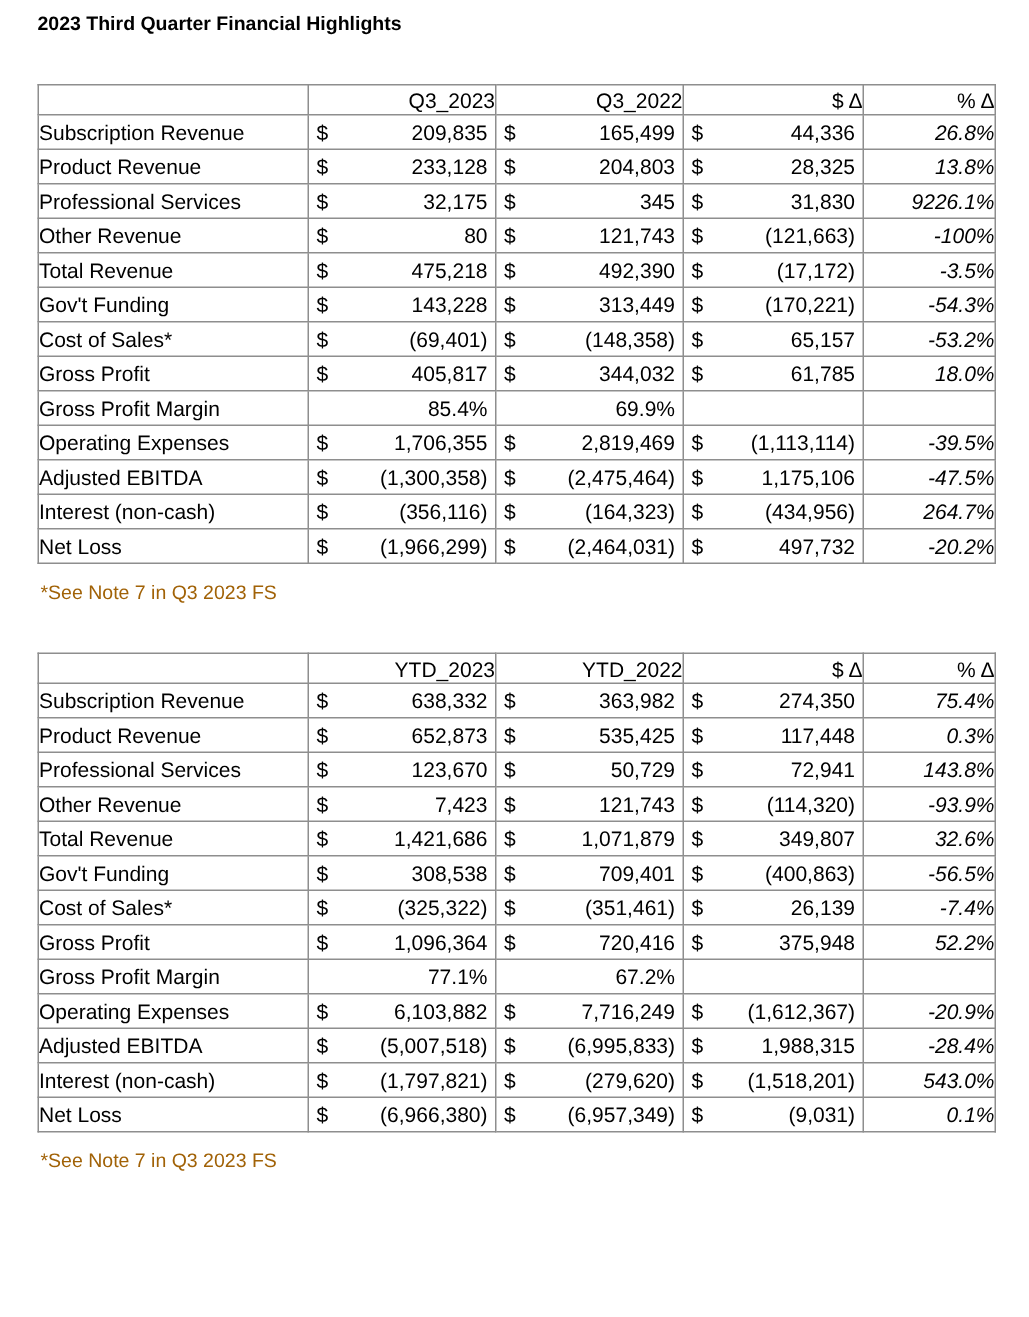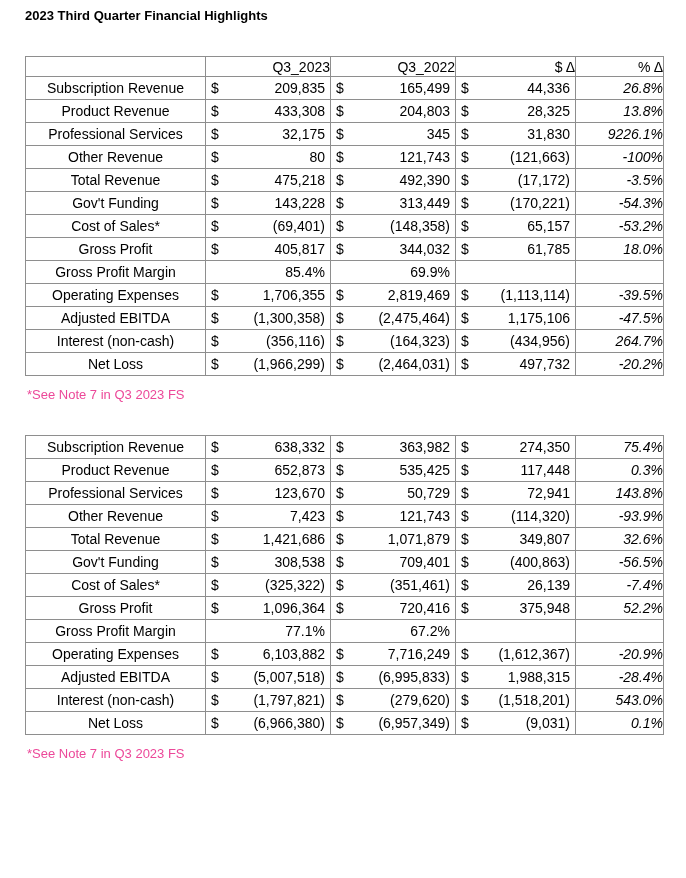--- a/index.html
+++ b/index.html
@@ -37,31 +37,31 @@
   table.fin-table col.col-label { width: 180px; }
   table.fin-table col.col-v1    { width: 125px; }
   table.fin-table col.col-v2    { width: 125px; }
   table.fin-table col.col-d     { width: 120px; }
   table.fin-table col.col-p     { width: 88px;  }
 
   tr.hdr td { height: 19px; }
   td.h-label { border: none; }
   td.h-cell  { text-align: right; padding-right: 5px; }
 
-  td.c-label { text-align: center; padding-left: 5px; margin-top: 36px; }
+  td.c-label { text-align: left; padding-left: 5px; margin-top: 36px; }
   td.c-val .valwrap {
     display: flex; justify-content: space-between; align-items: center;
     padding: 0 5px;
   }
   td.c-pct { text-align: right; padding-right: 5px; font-style: italic; }
 
   .footnote {
     margin: 11px 0 0 27px;
     font-size: 13px; line-height: 15px;
-    color: #ec4899;
+    color: #a16207;
   }
 </style>
 </head>
 <body>
 
 <div class="page">
 
   <section>
     <div class="section-title title-q3">2023 Third Quarter Financial Highlights</div>
     <table class="fin-table">
@@ -100,21 +100,21 @@
                 <span class="num">44,336</span>
               </div>
             </td>
             <td class="c-pct">26.8%</td>
           </tr>
           <tr>
             <td class="c-label">Product Revenue</td>
             <td class="c-val">
               <div class="valwrap">
                 <span class="cur">$</span>
-                <span class="num">433,308</span>
+                <span class="num">233,128</span>
               </div>
             </td>
             <td class="c-val">
               <div class="valwrap">
                 <span class="cur">$</span>
                 <span class="num">204,803</span>
               </div>
             </td>
             <td class="c-val">
               <div class="valwrap">
@@ -374,20 +374,27 @@
   <section>
     <table class="fin-table">
       <colgroup>
         <col class="col-label">
           <col class="col-v1">
           <col class="col-v2">
           <col class="col-d">
           <col class="col-p">
       </colgroup>
       <tbody>
+          <tr class="hdr">
+            <td class="h-label"></td>
+            <td class="h-cell">YTD_2023</td>
+            <td class="h-cell">YTD_2022</td>
+            <td class="h-cell">$ Δ</td>
+            <td class="h-cell">% Δ</td>
+          </tr>
           <tr>
             <td class="c-label">Subscription Revenue</td>
             <td class="c-val">
               <div class="valwrap">
                 <span class="cur">$</span>
                 <span class="num">638,332</span>
               </div>
             </td>
             <td class="c-val">
               <div class="valwrap">

